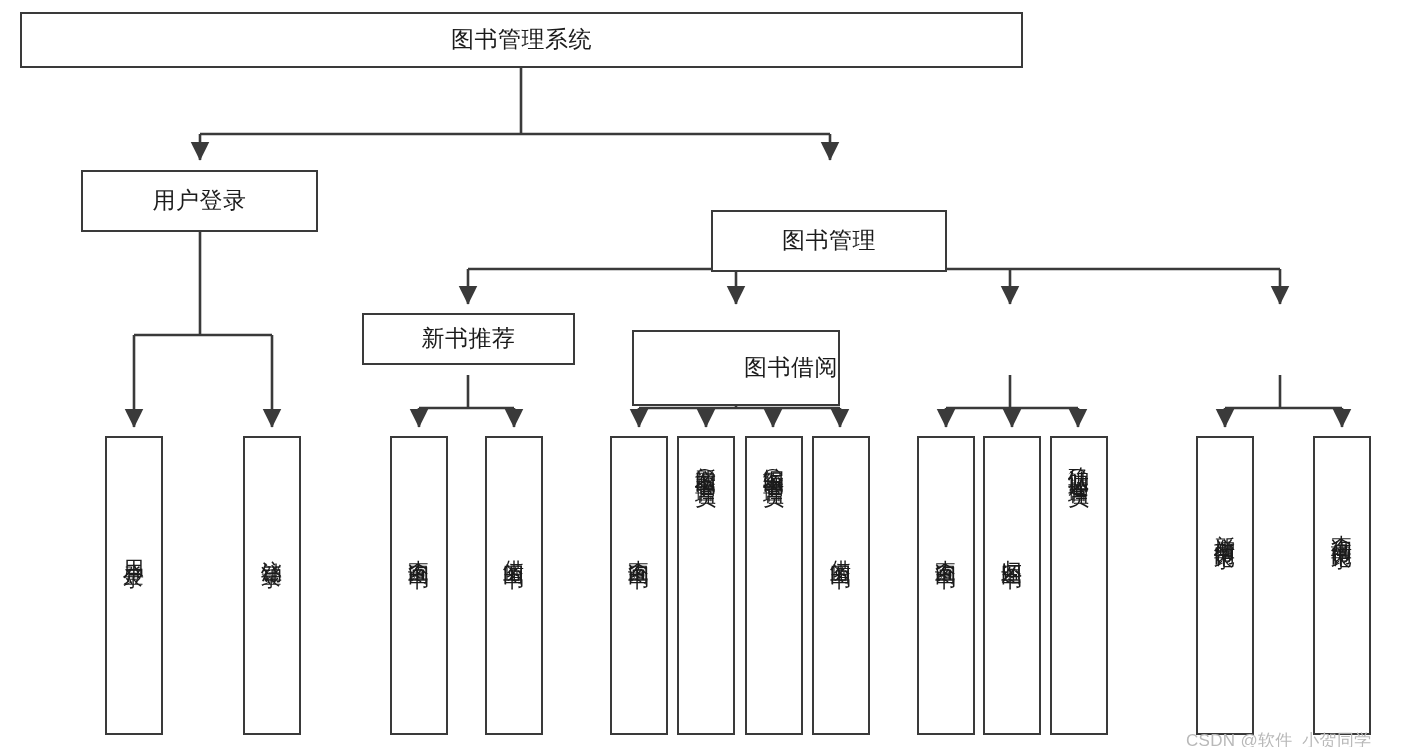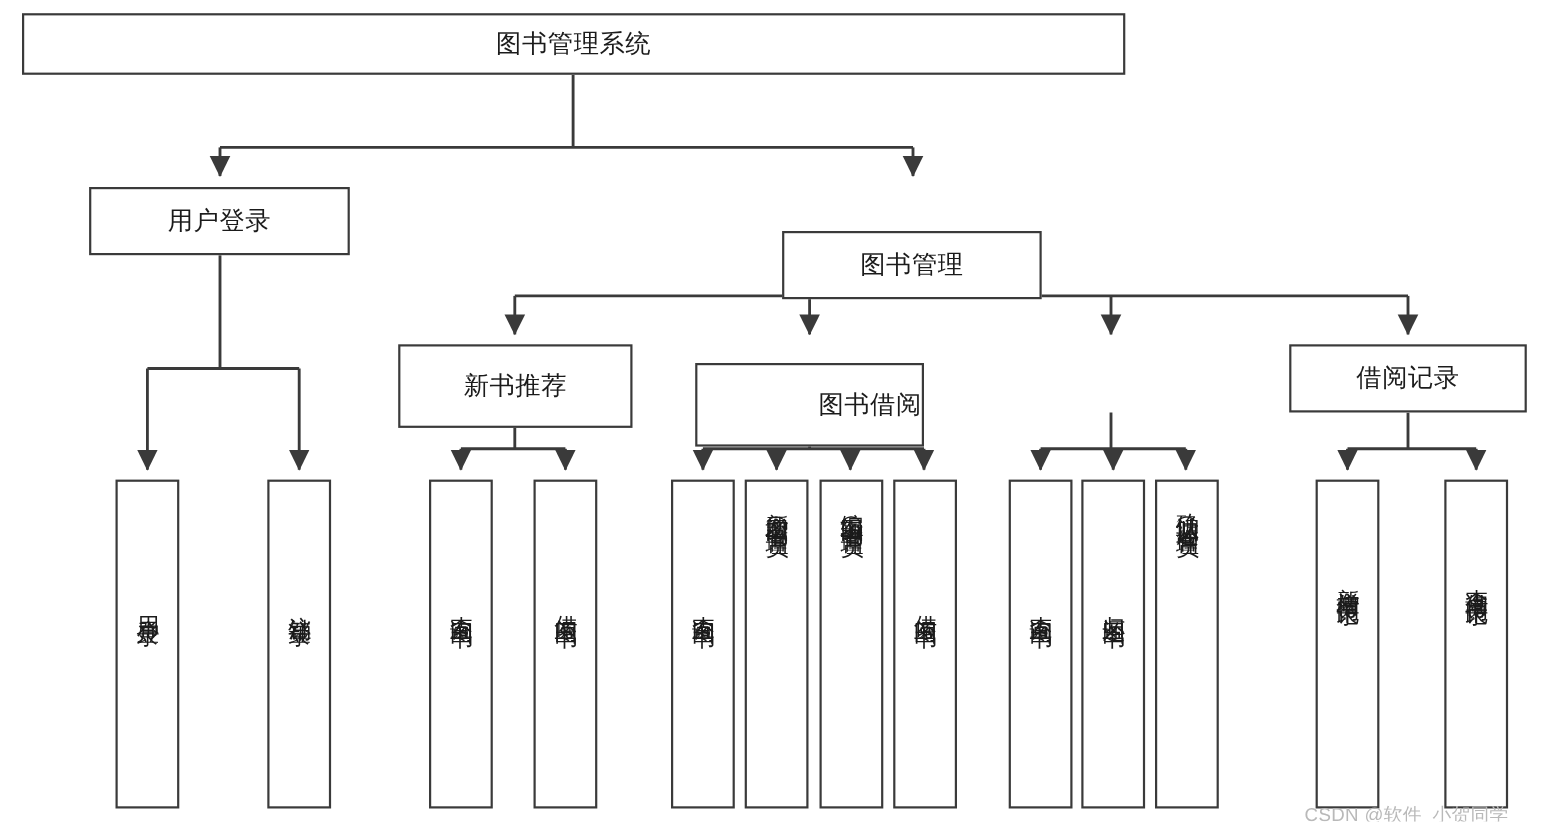--- a/index.html
+++ b/index.html
@@ -135,29 +135,26 @@
     <span class="label">图书管理系统</span>
   </div>
 
   <div class="node horiz" style="left:81px; top:170px; width:237px; height:62px;">
     <span class="label">用户登录</span>
   </div>
   <div class="node horiz" style="left:711px; top:170px; width:236px; height:62px;margin-top:40px;">
     <span class="label">图书管理</span>
   </div>
 
-  <div class="node horiz" style="left:362px; top:313px; width:213px; height:76px;">
+  <div class="node horiz" style="left:362px; top:313px; width:213px; height:52px;">
     <span class="label">新书推荐</span>
   </div>
   <div class="node horiz" style="left:632px; top:330px; width:208px; height:76px;justify-content:flex-end;">
     <span class="label">图书借阅</span>
   </div>
-  <div class="node horiz" style="left:1172px; top:313px; width:216px; height:62px;">
-    <span class="label">借阅记录</span>
-  </div>
 
   <div class="node vert low" style="left:105px; top:436px; width:58px; height:299px;">
     <span class="label">用户登录</span>
   </div>
   <div class="node vert low" style="left:243px; top:436px; width:58px; height:299px;">
     <span class="label">注销登录</span>
   </div>
 
   <div class="node vert low" style="left:390px; top:436px; width:58px; height:299px;">
     <span class="label">查询图书</span>

